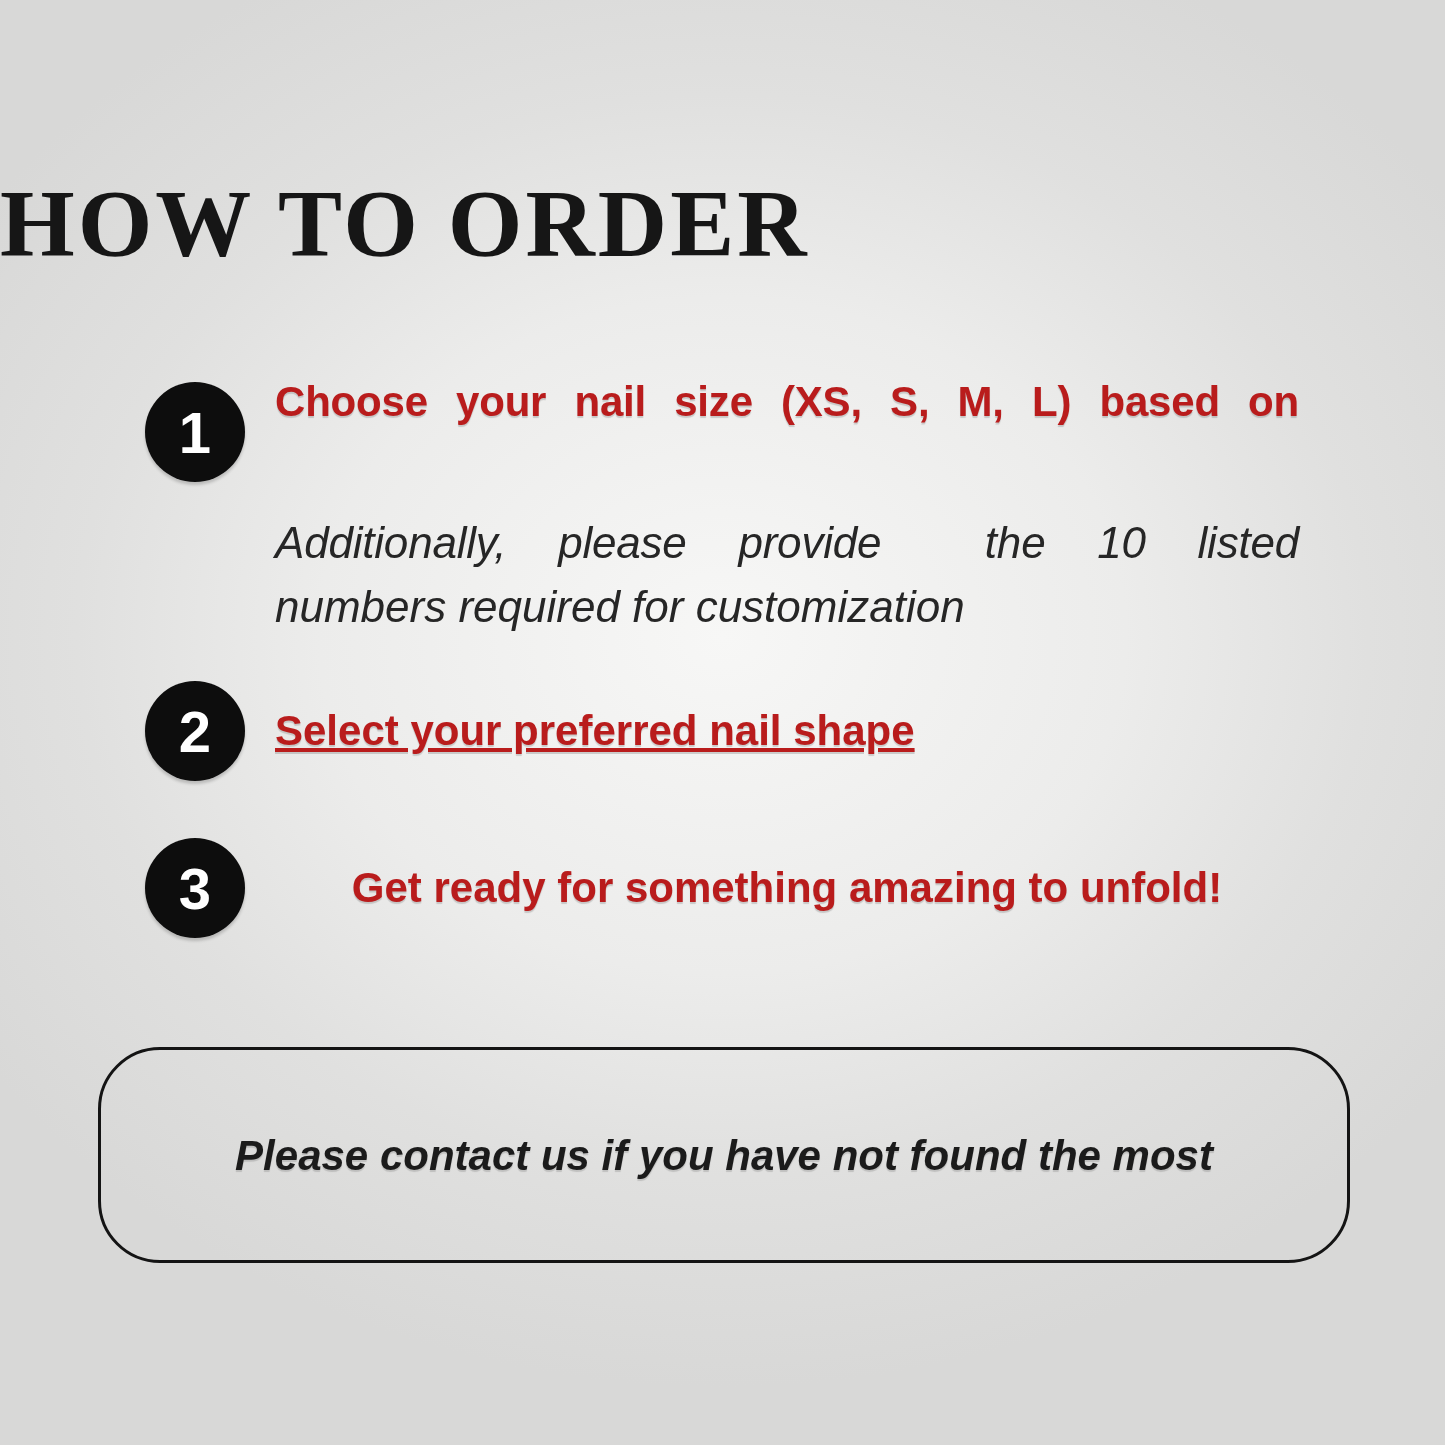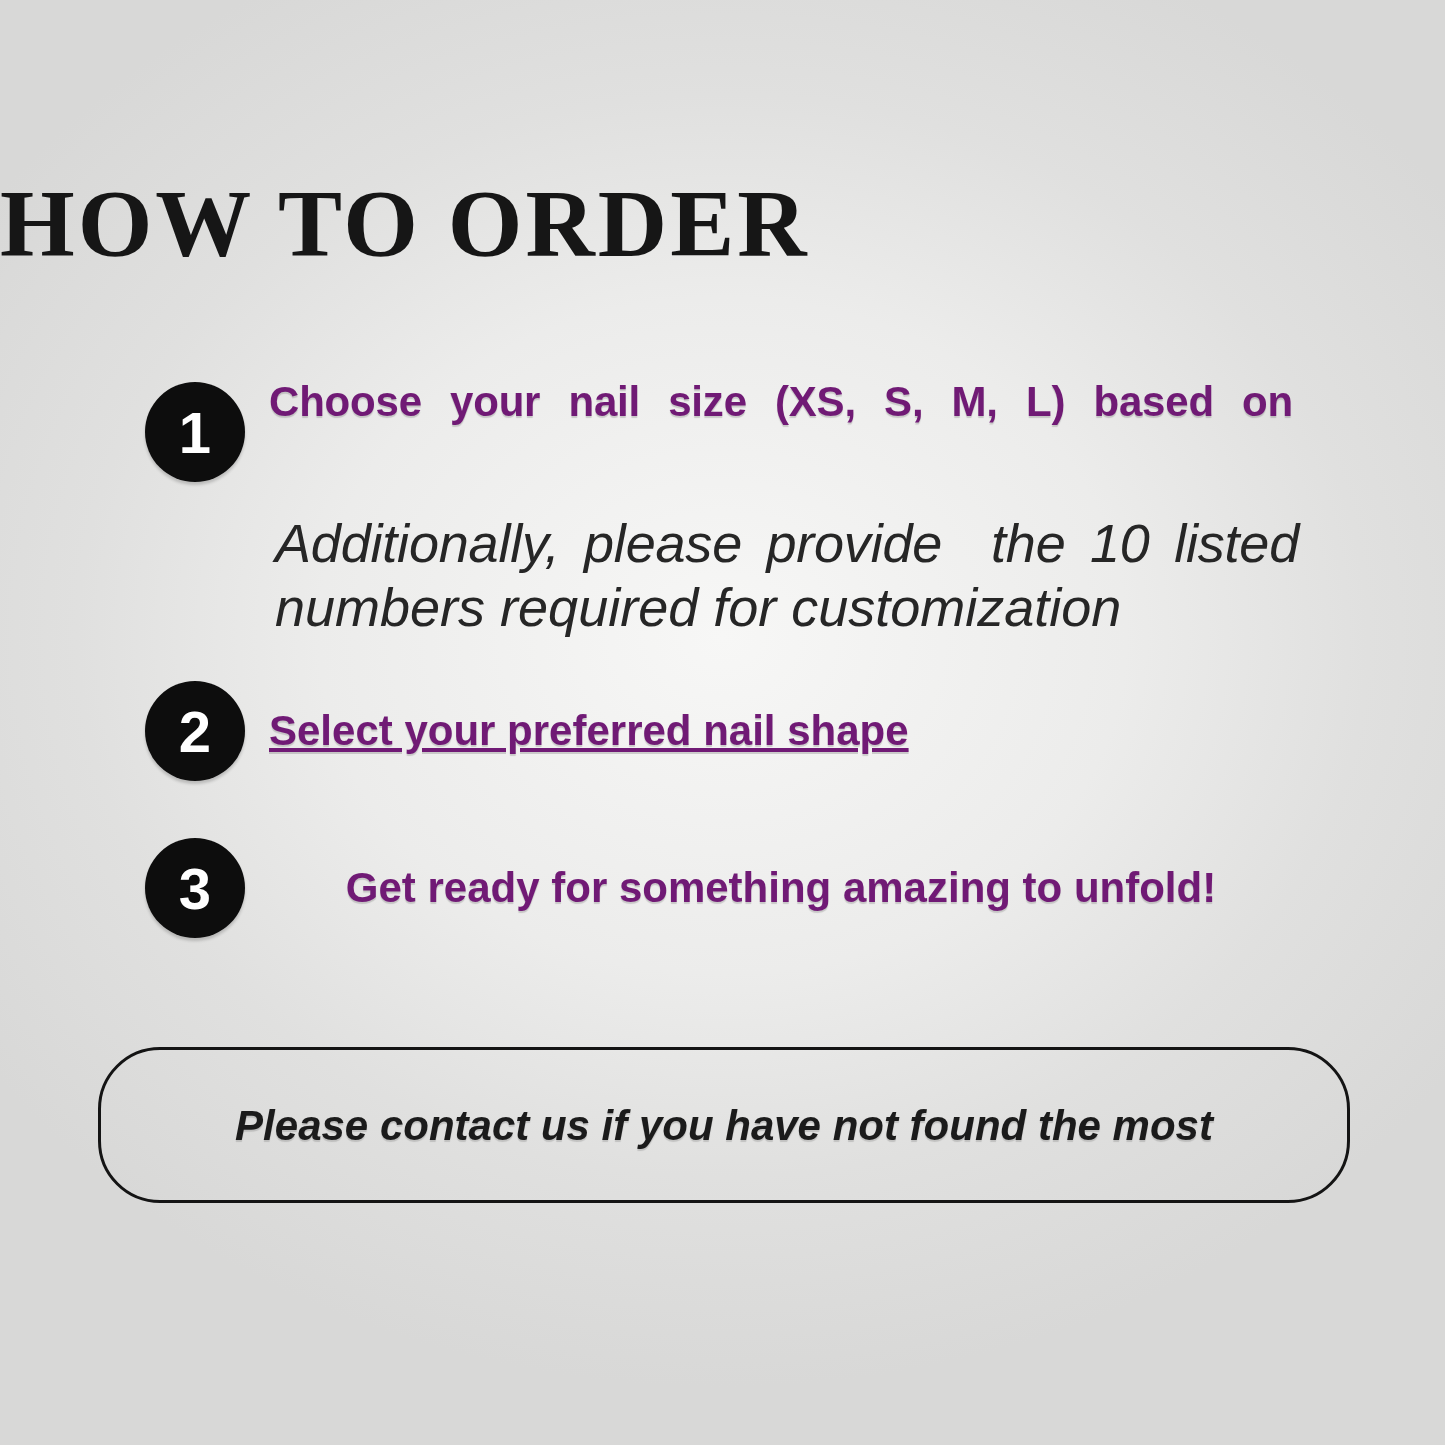--- a/index.html
+++ b/index.html
@@ -43,55 +43,55 @@
     font-size: 58px;
     font-weight: 700;
     box-shadow: 0 3px 3px rgba(0,0,0,0.18);
   }
   .b1 { left: 145px; top: 382px; }
   .b2 { left: 145px; top: 681px; }
   .b3 { left: 145px; top: 838px; }
 
   .step-text {
     position: absolute;
-    left: 269px;
+    left: 275px;
     width: 1024px;
     font-weight: 700;
-    color: #701a75;
+    color: #b91c1c;
     text-shadow: 0 2px 1px rgba(0,0,0,0.16);
   }
   .t1 { top: 371px; font-size: 42px; line-height: 62px; }
   .t2 { top: 705px; font-size: 42px; line-height: 52px; text-decoration: underline; }
   .t3 { top: 862px; font-size: 42px; line-height: 52px; text-align: center; }
 
   .jline {
     text-align: justify;
     text-align-last: justify;
     white-space: pre-wrap;
     letter-spacing: -0.2px;
   }
 
   .note {
     position: absolute;
     left: 275px;
     top: 511px;
     width: 1024px;
     font-style: italic;
     font-weight: 400;
-    font-size: 54px;
+    font-size: 44px;
     line-height: 64px;
     color: #262626;
   }
 
   .footer-box {
     position: absolute;
     left: 98px;
     top: 1047px;
     width: 1252px;
-    height: 156px;
+    height: 216px;
     box-sizing: border-box;
     border: 3px solid #141414;
     border-radius: 62px;
     display: flex;
     flex-direction: column;
     align-items: center;
     justify-content: center;
     text-align: center;
     font-weight: 700;
     font-style: italic;

